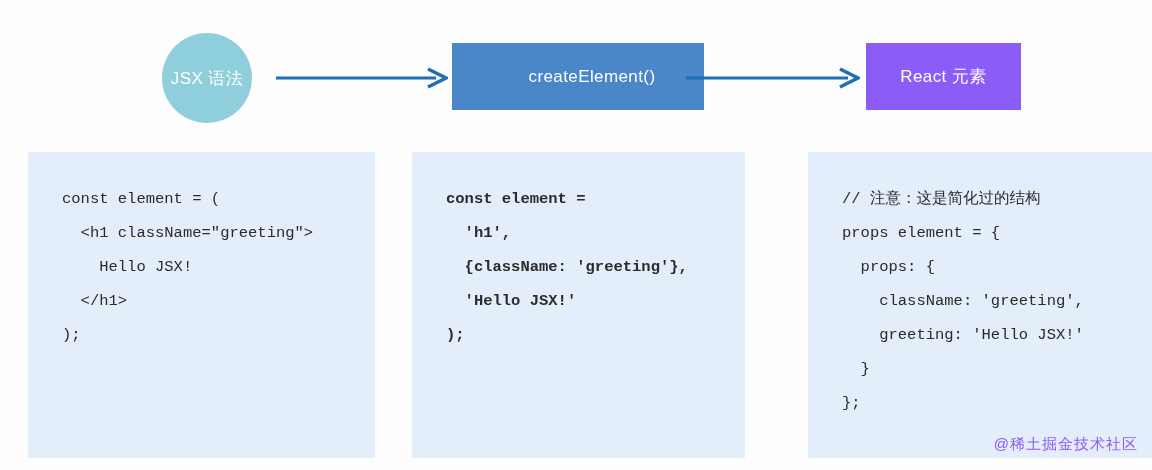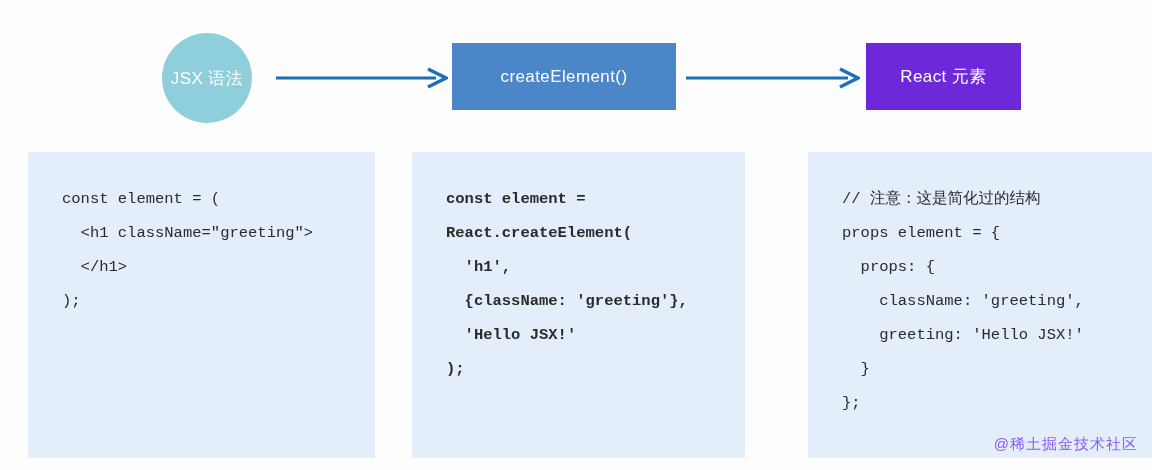--- a/index.html
+++ b/index.html
@@ -42,28 +42,29 @@
     font-size: 17px;
   }
 
   #node-create {
     left: 452px;
     top: 43px;
     width: 224px;
     height: 67px;
     background: #4a86c8;
     font-size: 17px;
+    padding-left: 28px;
   }
 
   #node-react {
     left: 866px;
     top: 43px;
     width: 155px;
     height: 67px;
-    background: #6d28d9;
+    background: #8b5cf6;
     font-size: 17px;
   }
 
   .arrow {
     position: absolute;
     height: 26px;
     top: 65px;
   }
   #arrow-1 { left: 276px; width: 172px; }
   #arrow-2 { left: 686px; width: 174px; }
@@ -129,27 +130,27 @@
     </svg>
   </div>
 
   <div class="flow-node" id="node-react">
     <span>React 元素</span>
   </div>
 
   <div class="code-panel" id="panel-jsx">
     <div class="code-line">const element = (</div>
     <div class="code-line">  &lt;h1 className="greeting"&gt;</div>
+    <div class="code-line">    Hello JSX!</div>
     <div class="code-line">  &lt;/h1&gt;</div>
     <div class="code-line">);</div>
   </div>
 
   <div class="code-panel" id="panel-create">
     <div class="code-line">const element =</div>
-    <div class="code-line">React.createElement(</div>
     <div class="code-line">  'h1',</div>
     <div class="code-line">  {className: 'greeting'},</div>
     <div class="code-line">  'Hello JSX!'</div>
     <div class="code-line">);</div>
   </div>
 
   <div class="code-panel" id="panel-element">
     <div class="code-line">// 注意：这是简化过的结构</div>
     <div class="code-line">props element = {</div>
     <div class="code-line">  props: {</div>

